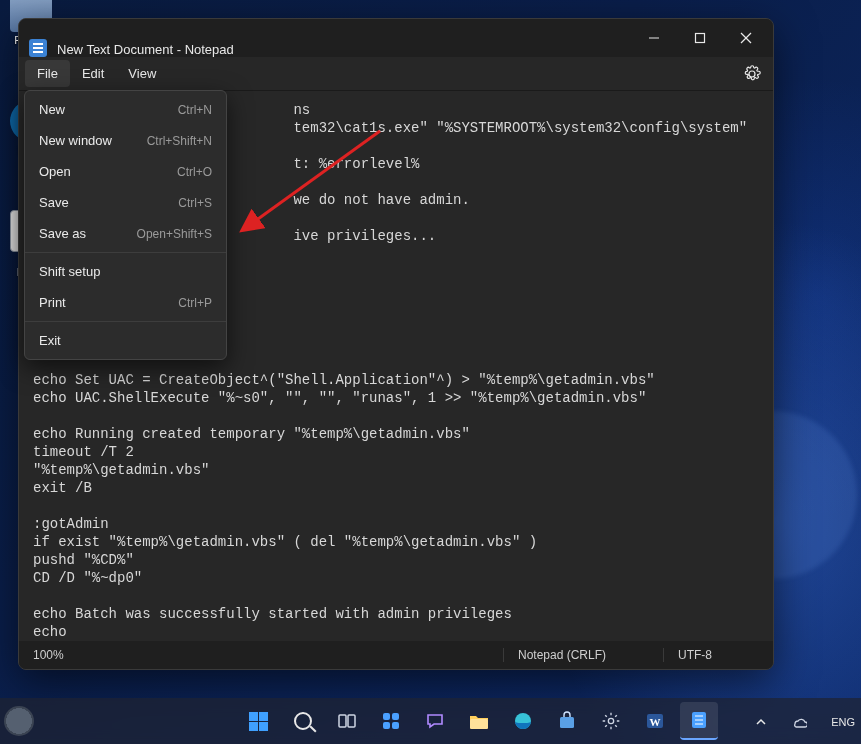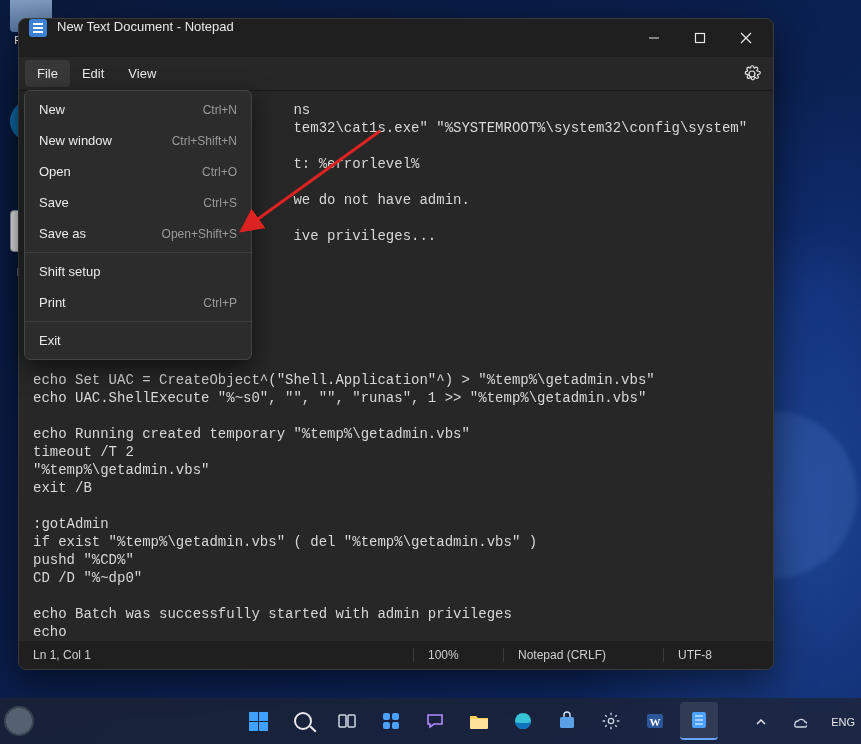--- a/index.html
+++ b/index.html
@@ -33,34 +33,34 @@
   .edge .ibox{background:radial-gradient(circle at 50% 50%,#37c2d8 0 35%,#1074bc 36% 70%,#0c5a96 71% 100%);border-radius:50%;}
   .txt .ibox{background:#fff;border:1px solid #9aa4b2;}
 
   
   .window {
     position:absolute; left:18px; top:18px; width:756px; height:652px;
     background:#272727; border:1px solid #3a3a3a; border-radius:8px;
     box-shadow:0 12px 40px rgba(0,0,0,.55);
     display:flex; flex-direction:column; overflow:hidden;
   }
-  .titlebar{height:38px;display:flex;align-items:flex-start;padding:0 4px 0 10px;background:#1f1f1f;}
+  .titlebar{height:38px;display:flex;align-items:flex-end;padding:0 4px 0 10px;background:#1f1f1f;}
   .titlebar .app-icon{width:18px;height:18px;background:#3b82d4;border-radius:3px;margin-right:10px;display:flex;align-items:center;justify-content:center;}
   .titlebar .app-icon::before{content:"";display:block;width:10px;height:2px;background:#fff;box-shadow:0 -4px 0 #fff,0 4px 0 #fff;}
   .titlebar .title{font-size:13px;color:#e8e8e8;flex:1;}
   .win-btn{width:46px;height:38px;display:flex;align-items:center;justify-content:center;color:#e8e8e8;}
   .menubar{height:34px;display:flex;align-items:center;padding:0 6px;background:#272727;border-bottom:1px solid #1a1a1a;}
   .menu-item{padding:6px 12px;font-size:13px;color:#e8e8e8;border-radius:4px;cursor:default;}
   .menu-item.active{background:#383838;}
   .menu-spacer{flex:1;}
   .gear{width:30px;height:30px;display:flex;align-items:center;justify-content:center;color:#e8e8e8;}
 
   
   .dropdown{
-    position:absolute; left:24px; top:90px; width:228px;
+    position:absolute; left:24px; top:90px; width:203px;
     background:#2c2c2c; border:1px solid #444; border-radius:6px;
     box-shadow:0 8px 24px rgba(0,0,0,.6); z-index:50; padding:3px 0;
   }
   .dd-item{display:flex;align-items:center;justify-content:space-between;padding:8px 14px;font-size:13px;color:#eaeaea;}
   .dd-shortcut{color:#9a9a9a;font-size:12px;}
   .dd-sep{height:1px;background:#3d3d3d;margin:3px 0;}
 
   
   .editor{flex:1;position:relative;background:#272727;}
   .code{
@@ -172,21 +172,20 @@
 :gotAdmin
 if exist "%temp%\getadmin.vbs" ( del "%temp%\getadmin.vbs" )
 pushd "%CD%"
 CD /D "%~dp0"
 
 echo Batch was successfully started with admin privileges
 echo</pre>
   </div>
 
   <div class="statusbar">
-    <div class="sb-cell">Ln 1, Col 1</div>
     <div class="sb-cell" style="width:90px">100%</div>
     <div class="sb-cell" style="width:160px">Notepad (CRLF)</div>
     <div class="sb-cell" style="width:110px">UTF-8</div>
   </div>
 </div>
 
 <div class="dropdown">
   <div class="dd-item">
     <span>New</span>
     <span class="dd-shortcut">Ctrl+N</span>

